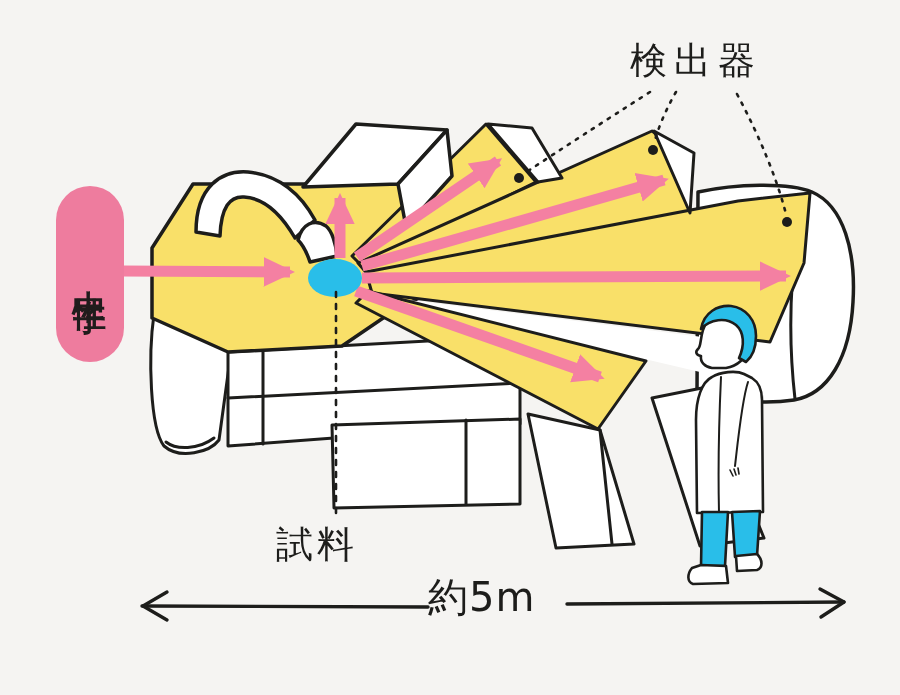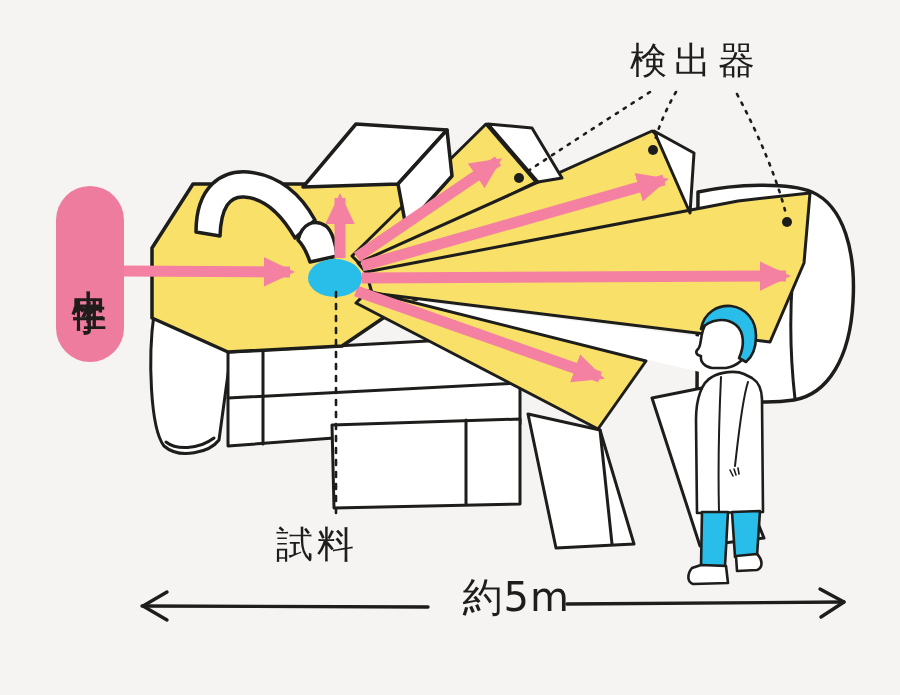--- a/index.html
+++ b/index.html
@@ -14,21 +14,21 @@
   .neutron-pill{
     left:56px;top:186px;width:68px;height:176px;border-radius:36px;
     background:var(--label_pill_pink);display:flex;align-items:center;justify-content:center;
   }
   .neutron-pill .vtext{
     writing-mode:vertical-rl;text-orientation:upright;font-size:33px;letter-spacing:7px;
     color:#201c1c;font-weight:600;line-height:1;
   }
   .detector-label{left:630px;top:36px;width:160px;font-size:37px;letter-spacing:7px;white-space:nowrap;}
   .sample-label{left:276px;top:520px;width:112px;font-size:37px;letter-spacing:4px;text-align:left;}
-  .scale-label{left:428px;top:570px;width:142px;font-size:40px;text-align:right;letter-spacing:1px;}
+  .scale-label{left:428px;top:570px;width:142px;font-size:40px;text-align:left;letter-spacing:1px;}
 </style>
 </head>
 <body>
 
 <div class="stage">
 
   <svg width="900" height="695" viewBox="0 0 900 695">
     <defs>
       <marker id="pinkhead" viewBox="0 0 3 3" markerWidth="3" markerHeight="3" refX="2.4" refY="1.5" orient="auto" markerUnits="strokeWidth">
         <path d="M 0,0.15 L 2.85,1.5 L 0,2.85 Z" fill="var(--arrow_pink,#f480a2)"></path>

